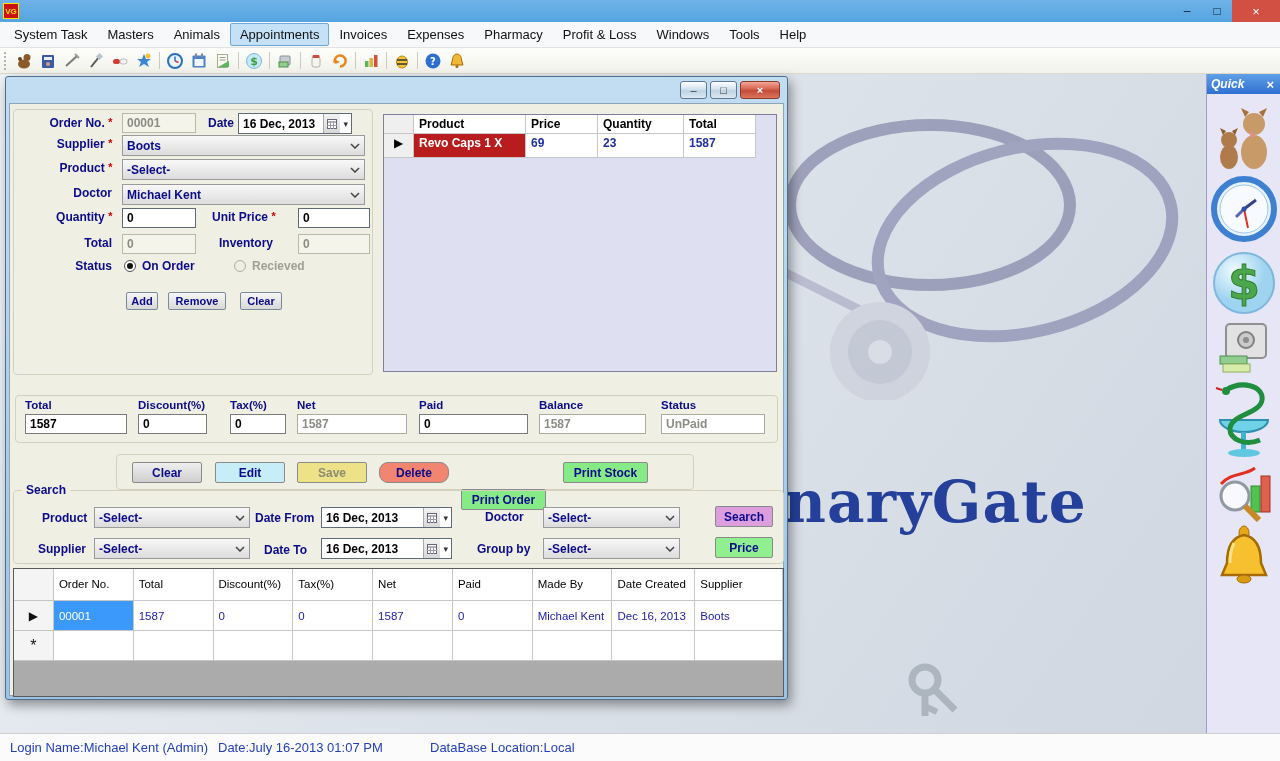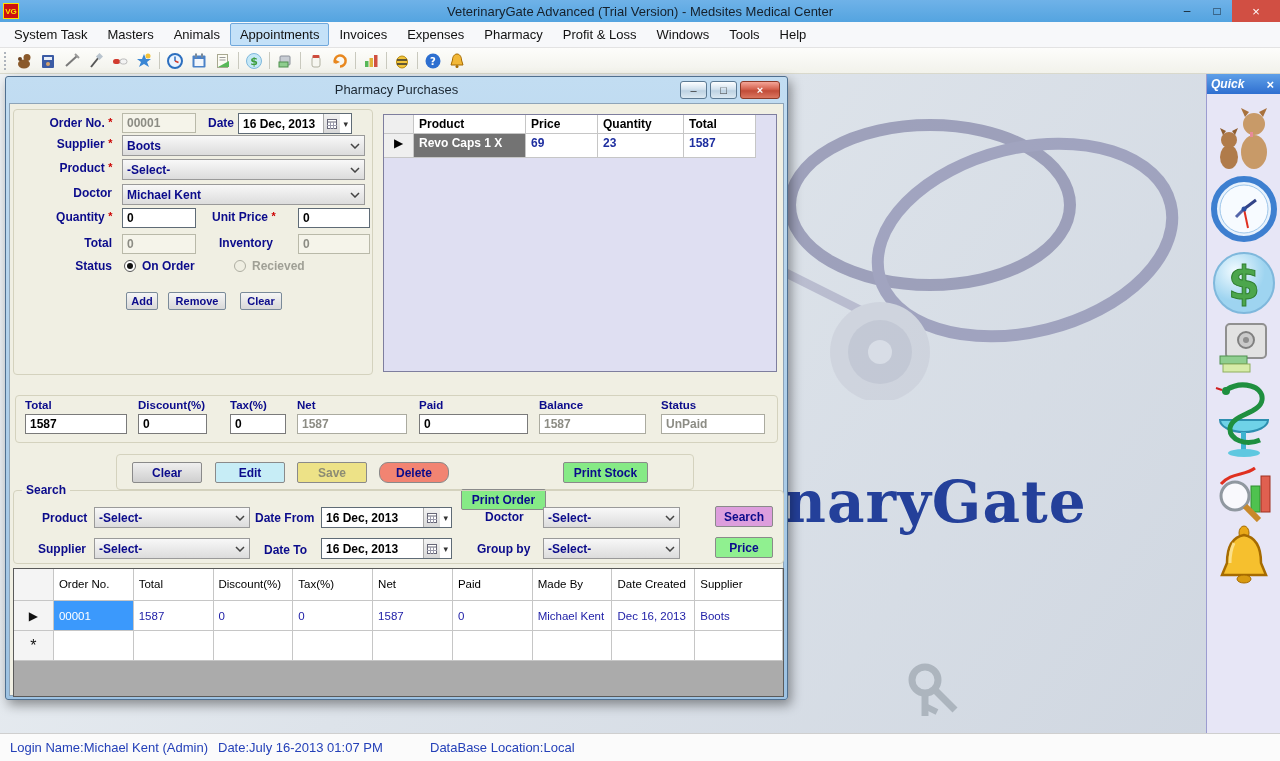--- a/index.html
+++ b/index.html
@@ -67,21 +67,21 @@
   .sbtn { position:absolute; height:18px; background:linear-gradient(#F6F6F6,#D8D8D8); border:1px solid #7A8A99; border-radius:2px; font-size:11px; font-weight:bold; color:#0B0B8B; display:flex; align-items:center; justify-content:center; }
   .cbtn { position:absolute; height:21px; border:1px solid #8A8A8A; border-radius:2px; font-size:12px; font-weight:bold; color:#0B0B8B; display:flex; align-items:center; justify-content:center; }
 
   
   #pgrid { position:absolute; left:373px; top:10px; width:394px; height:258px; background:#DFDFF2; border:1px solid #7E7E9E; }
   .prow { display:flex; }
   .pc { border-right:1px solid #C6C6C6; border-bottom:1px solid #C6C6C6; font-size:12px; padding:2px 5px; background:#fff; }
   .pc.h { font-weight:bold; color:#000; }
   .pc.sel { background:#EFEFEF; padding:2px 0; text-align:center; }
   .pc.v { font-weight:bold; color:#1F2FA0; }
-  .pc.hl { background:#737373; color:#fff; }
+  .pc.hl { background:#b91c1c; color:#fff; }
 
   
   .t-lbl { position:absolute; font-size:11.5px; font-weight:bold; color:#0B0B8B; top:3px; }
   .t-in { position:absolute; top:18px; height:20px; background:#fff; border:1px solid #7A7A7A; font-size:12px; font-weight:bold; color:#000; padding:2px 4px; }
   .t-in.dis { color:#8C8C84; border-color:#ABABA0; }
 
   
   #ogrid { position:absolute; left:3px; top:464px; width:771px; height:129px; border:1px solid #5A5A5A; background:#ABABAB; display:flex; flex-direction:column; }
   .orow { display:flex; }
   .oc { border-right:1px solid #C6C6C6; border-bottom:1px solid #C6C6C6; font-size:11.5px; padding:2px 5px; background:#fff; color:#000; display:flex; align-items:flex-start; }
@@ -93,21 +93,20 @@
 
   
   #statusbar { left:0; top:733px; width:1280px; height:28px; background:#FBFBFB; border-top:1px solid #CFCFCF; display:flex; align-items:center; z-index:20; }
   .st { font-size:13px; color:#2440B8; position:absolute; white-space:nowrap; }
 </style>
 </head>
 <body>
 
 <div id="titlebar" class="abs">
   <div id="app-logo">VG</div>
-  <div id="win-title">VeterinaryGate Advanced  (Trial Version) - Medsites Medical Center</div>
   <div id="win-controls">
     <span class="wbtn">–</span>
     <span class="wbtn">□</span>
     <span class="wbtn close">×</span>
   </div>
 </div>
 
 <div id="menubar" class="abs">
   <span class="mitem">System Task</span>
   <span class="mitem">Masters</span>
@@ -339,21 +338,20 @@
         <path d="M27 10 C 38 12, 44 22, 44 38 L 49 50 H 5 L 10 38 C 10 22, 16 12, 27 10 Z" fill="#F6C02E" stroke="#A66B00" stroke-width="2.5"></path>
         <path d="M17 18 C 14 24, 13 30, 13 38" stroke="#FBE08A" stroke-width="3" fill="none"></path>
         <ellipse cx="27" cy="54" rx="7" ry="4" fill="#D89A10" stroke="#A66B00"></ellipse>
       </svg>
     </div>
   </div>
 </div>
 
 <div id="dialog" class="abs">
   <div id="dlg-titlebar">
-    <div id="dlg-title">Pharmacy Purchases</div>
     <div id="dlg-controls">
       <span class="dbtn">–</span>
       <span class="dbtn">□</span>
       <span class="dbtn close">×</span>
     </div>
   </div>
   <div id="dlg-client">
 
     <div class="gbox" style="left:3px; top:5px; width:360px; height:266px;">
       <div class="lbl lbl-r" style="top:6px;"><span>Order No.</span><i class="req">*</i></div>

